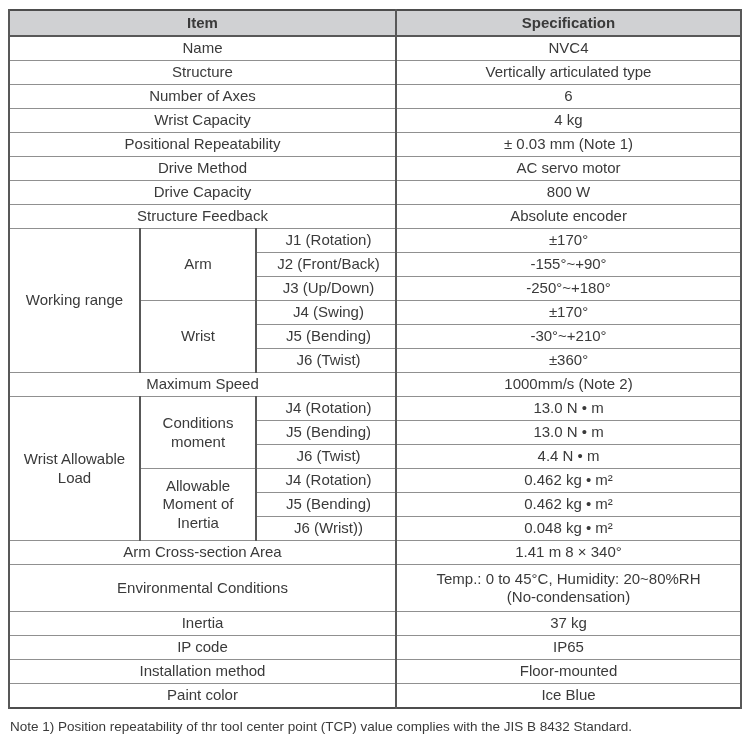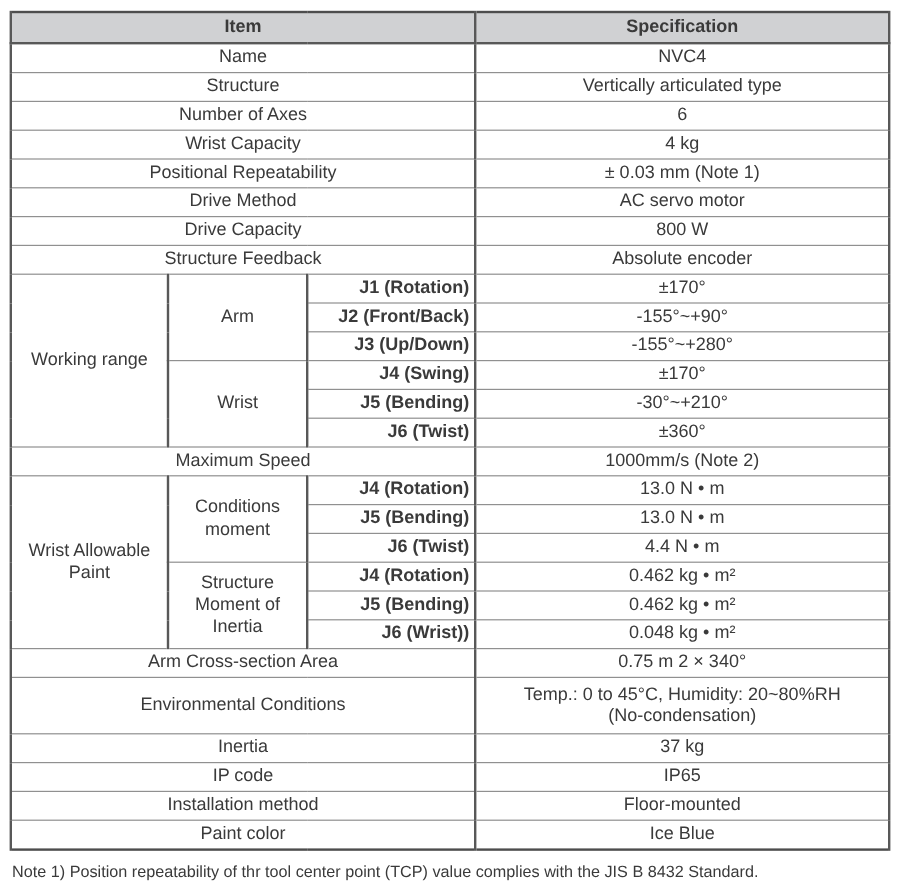--- a/index.html
+++ b/index.html
@@ -37,23 +37,22 @@
     overflow: hidden;
     white-space: normal;
   }
   .spec-table th {
     background: var(--header-bg, #d0d1d3);
     border-bottom: 2px solid var(--border-mid, #585858);
     height: 22px;
     font-weight: bold;
   }
   .spec-table td.joint-cell {
-    text-align: right;
+    text-align: center;
     padding-left: 9px;
-    font-weight: bold;
   }
   .spec-table tr.env-row td {
     height: 44px;
   }
   .notes {
     padding: 8px 10px 0 10px;
   }
   .notes .note-line {
     margin: 0 0 3px 0;
     font-size: 13.5px;
@@ -117,21 +116,21 @@
       <td rowspan="3">Arm</td>
       <td class="joint-cell">J1 (Rotation)</td>
       <td>±170°</td>
     </tr>
     <tr>
       <td class="joint-cell">J2 (Front/Back)</td>
       <td>-155°~+90°</td>
     </tr>
     <tr>
       <td class="joint-cell">J3 (Up/Down)</td>
-      <td>-155°~+280°</td>
+      <td>-250°~+180°</td>
     </tr>
     <tr>
       <td rowspan="3">Wrist</td>
       <td class="joint-cell">J4 (Swing)</td>
       <td>±170°</td>
     </tr>
     <tr>
       <td class="joint-cell">J5 (Bending)</td>
       <td>-30°~+210°</td>
     </tr>
@@ -139,50 +138,50 @@
       <td class="joint-cell">J6 (Twist)</td>
       <td>±360°</td>
     </tr>
 
     <tr>
       <td colspan="3">Maximum Speed</td>
       <td>1000mm/s (Note 2)</td>
     </tr>
 
     <tr>
-      <td rowspan="6">Wrist Allowable Paint</td>
+      <td rowspan="6">Wrist Allowable Load</td>
       <td rowspan="3">Conditions moment</td>
       <td class="joint-cell">J4 (Rotation)</td>
       <td>13.0 N • m</td>
     </tr>
     <tr>
       <td class="joint-cell">J5 (Bending)</td>
       <td>13.0 N • m</td>
     </tr>
     <tr>
       <td class="joint-cell">J6 (Twist)</td>
       <td>4.4 N • m</td>
     </tr>
     <tr>
-      <td rowspan="3">Structure Moment of Inertia</td>
+      <td rowspan="3">Allowable Moment of Inertia</td>
       <td class="joint-cell">J4 (Rotation)</td>
       <td>0.462 kg • m²</td>
     </tr>
     <tr>
       <td class="joint-cell">J5 (Bending)</td>
       <td>0.462 kg • m²</td>
     </tr>
     <tr>
       <td class="joint-cell">J6 (Wrist))</td>
       <td>0.048 kg • m²</td>
     </tr>
 
     <tr>
       <td colspan="3">Arm Cross-section Area</td>
-      <td>0.75 m 2 × 340°</td>
+      <td>1.41 m 8 × 340°</td>
     </tr>
 
     <tr class="env-row">
       <td colspan="3">Environmental Conditions</td>
       <td>
         <div>Temp.: 0 to 45°C, Humidity: 20~80%RH</div>
         <div>(No-condensation)</div>
       </td>
     </tr>
 

